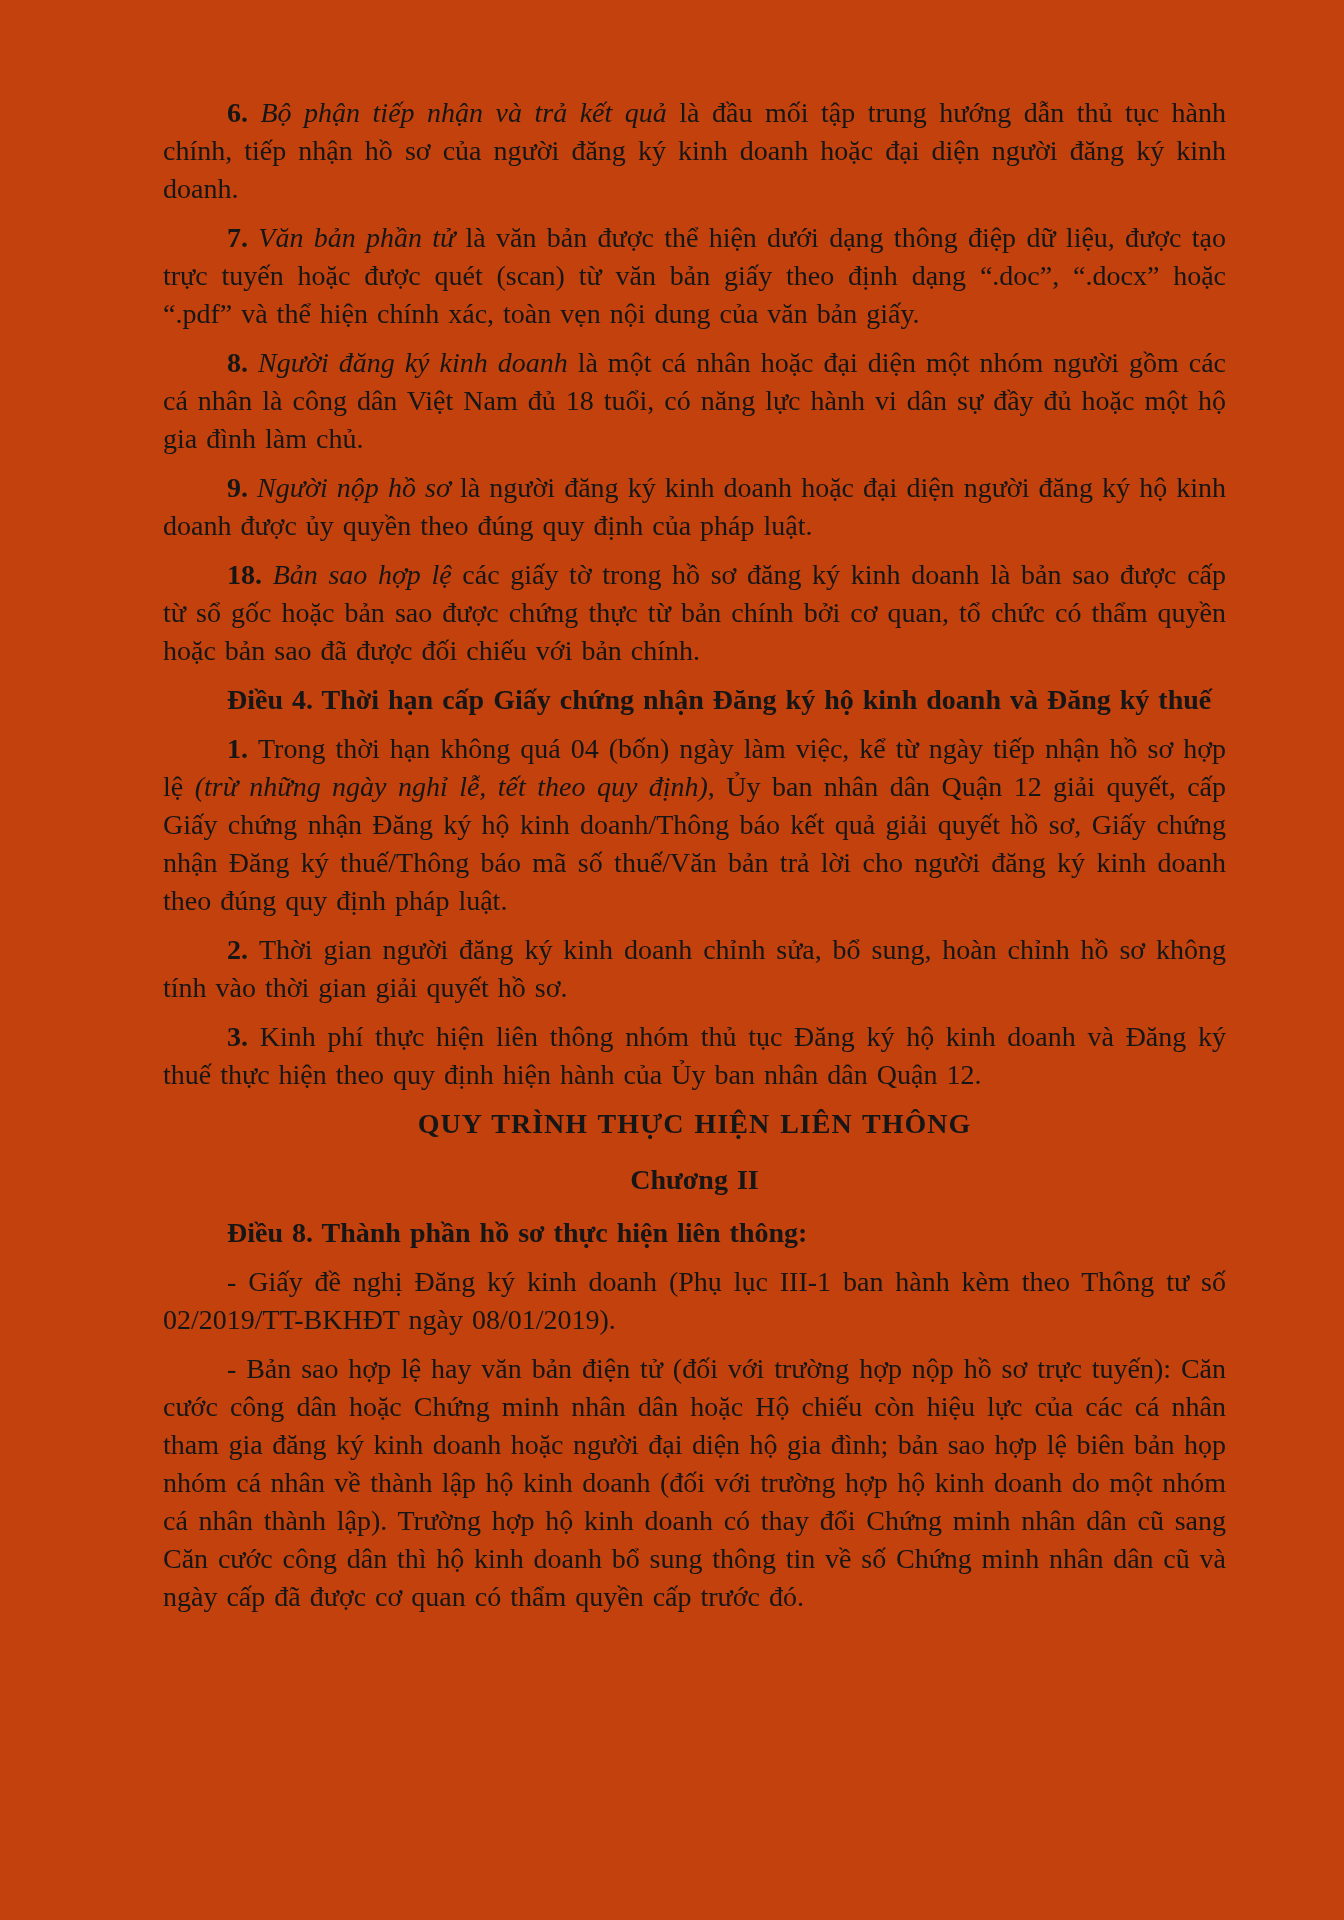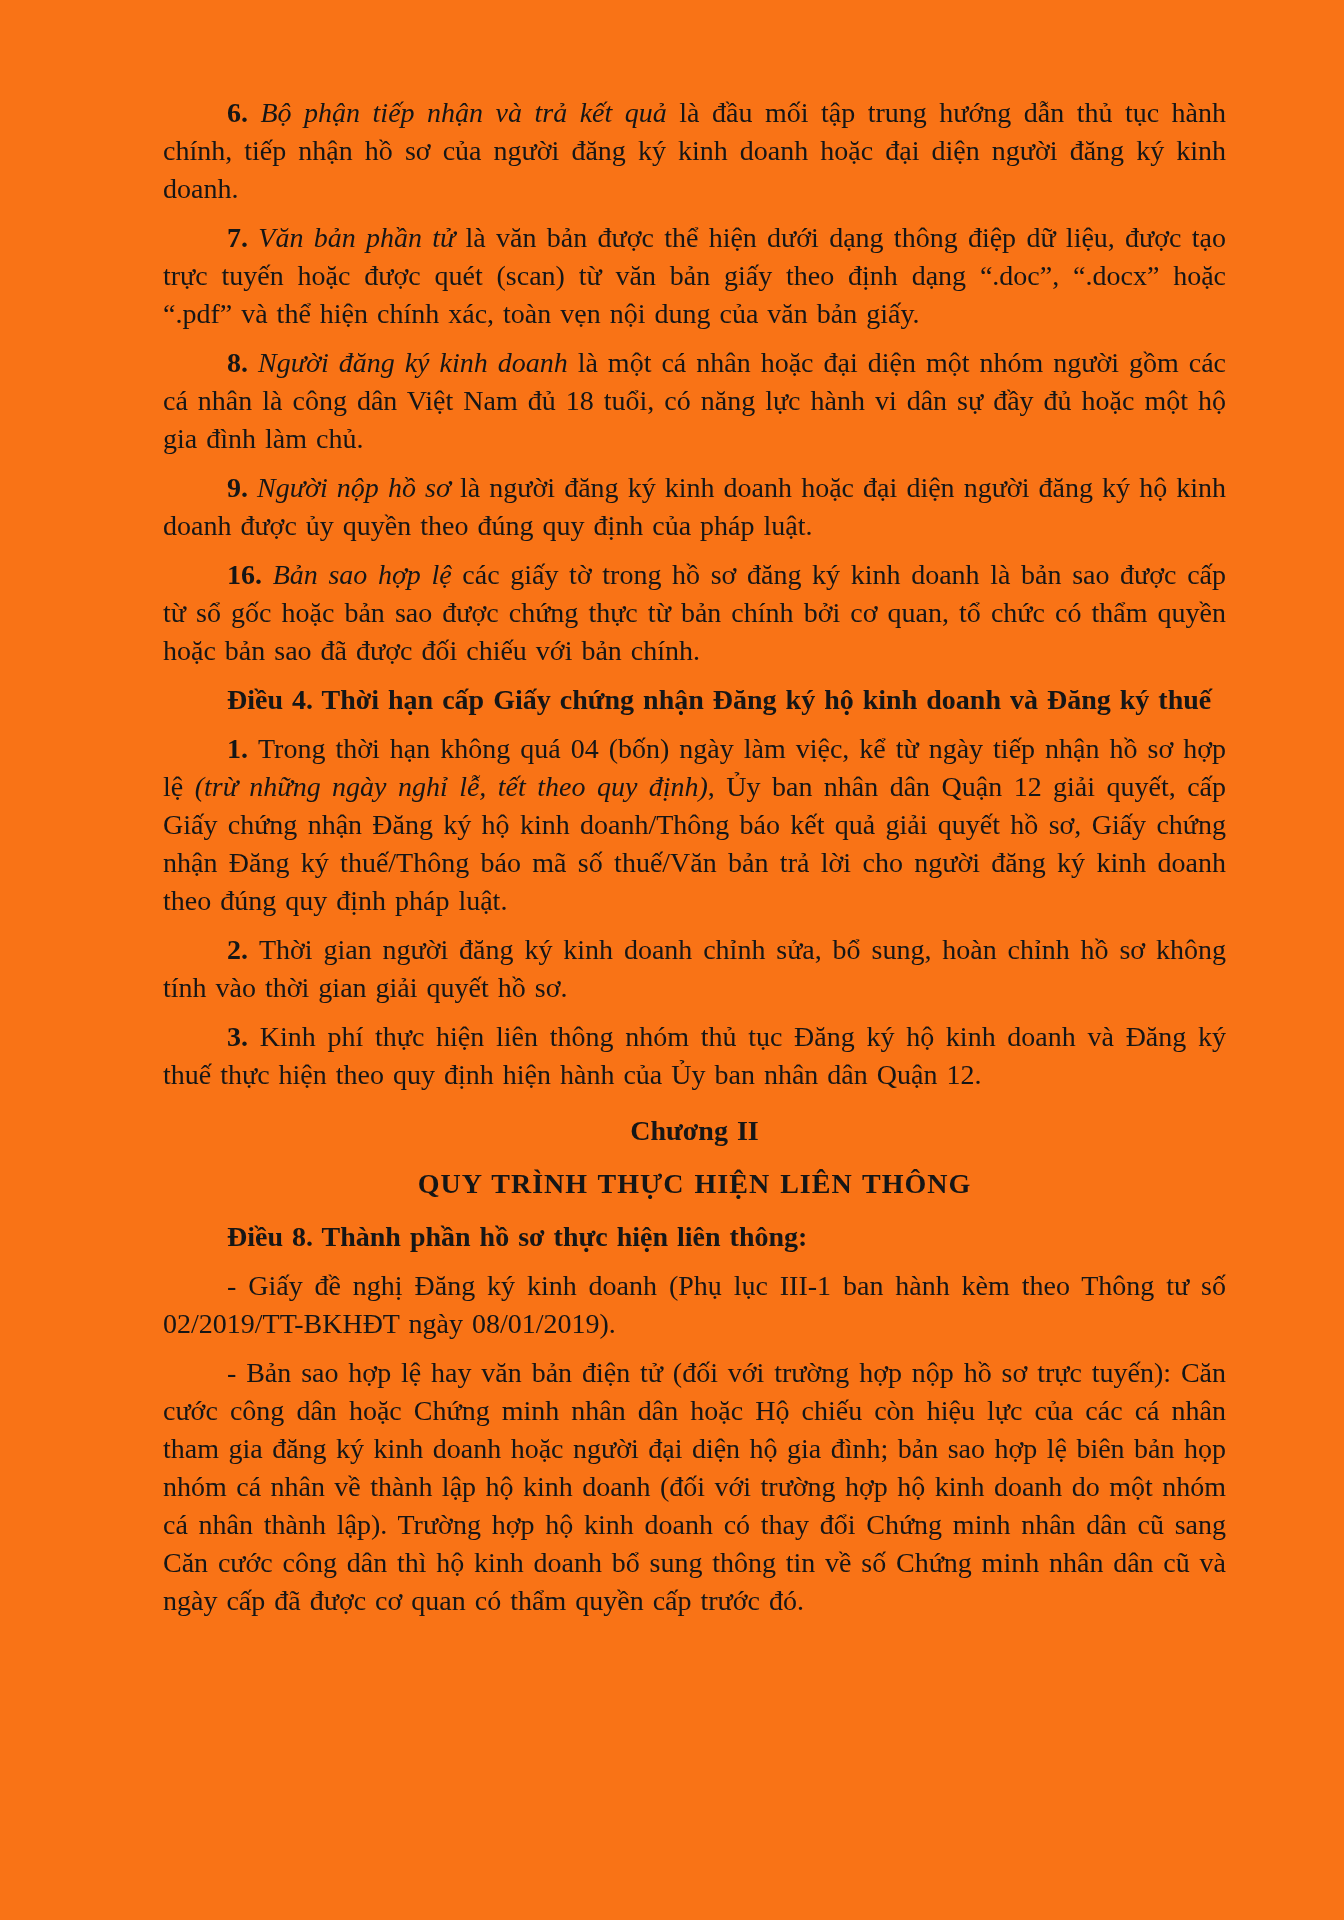--- a/index.html
+++ b/index.html
@@ -4,21 +4,21 @@
 <style>
   html, body {
     margin: 0;
     padding: 0;
     background: #ffffff;
   }
   .page {
     position: relative;
     width: 1344px;
     height: 1920px;
-    background: #f97316;
+    background: #c2410c;
     overflow: hidden;
     font-family: "Liberation Serif", "DejaVu Serif", serif;
     color: #161616;
   }
   .content {
     position: absolute;
     left: 163px;
     top: 94px;
     width: 1063px;
   }
@@ -54,32 +54,32 @@
   <div class="content">
 
     <p class="para"><span class="num">6. </span><span class="term">Bộ phận tiếp nhận và trả kết quả</span><span> là đầu mối tập trung hướng dẫn thủ tục hành chính, tiếp nhận hồ sơ của người đăng ký kinh doanh hoặc đại diện người đăng ký kinh doanh.</span></p>
 
     <p class="para"><span class="num">7. </span><span class="term">Văn bản phần tử</span><span> là văn bản được thể hiện dưới dạng thông điệp dữ liệu, được tạo trực tuyến hoặc được quét (scan) từ văn bản giấy theo định dạng “.doc”, “.docx” hoặc “.pdf” và thể hiện chính xác, toàn vẹn nội dung của văn bản giấy.</span></p>
 
     <p class="para"><span class="num">8. </span><span class="term">Người đăng ký kinh doanh</span><span> là một cá nhân hoặc đại diện một nhóm người gồm các cá nhân là công dân Việt Nam đủ 18 tuổi, có năng lực hành vi dân sự đầy đủ hoặc một hộ gia đình làm chủ.</span></p>
 
     <p class="para"><span class="num">9. </span><span class="term">Người nộp hồ sơ</span><span> là người đăng ký kinh doanh hoặc đại diện người đăng ký hộ kinh doanh được ủy quyền theo đúng quy định của pháp luật.</span></p>
 
-    <p class="para"><span class="num">16. </span><span class="term">Bản sao hợp lệ</span><span> các giấy tờ trong hồ sơ đăng ký kinh doanh là bản sao được cấp từ sổ gốc hoặc bản sao được chứng thực từ bản chính bởi cơ quan, tổ chức có thẩm quyền hoặc bản sao đã được đối chiếu với bản chính.</span></p>
+    <p class="para"><span class="num">18. </span><span class="term">Bản sao hợp lệ</span><span> các giấy tờ trong hồ sơ đăng ký kinh doanh là bản sao được cấp từ sổ gốc hoặc bản sao được chứng thực từ bản chính bởi cơ quan, tổ chức có thẩm quyền hoặc bản sao đã được đối chiếu với bản chính.</span></p>
 
     <p class="para bold">Điều 4. Thời hạn cấp Giấy chứng nhận Đăng ký hộ kinh doanh và Đăng ký thuế</p>
 
     <p class="para"><span class="num">1. </span><span>Trong thời hạn không quá 04 (bốn) ngày làm việc, kể từ ngày tiếp nhận hồ sơ hợp lệ </span><span class="italic">(trừ những ngày nghỉ lễ, tết theo quy định)</span><span>, Ủy ban nhân dân Quận 12 giải quyết, cấp Giấy chứng nhận Đăng ký hộ kinh doanh/Thông báo kết quả giải quyết hồ sơ, Giấy chứng nhận Đăng ký thuế/Thông báo mã số thuế/Văn bản trả lời cho người đăng ký kinh doanh theo đúng quy định pháp luật.</span></p>
 
     <p class="para"><span class="num">2. </span><span>Thời gian người đăng ký kinh doanh chỉnh sửa, bổ sung, hoàn chỉnh hồ sơ không tính vào thời gian giải quyết hồ sơ.</span></p>
 
     <p class="para"><span class="num">3. </span><span>Kinh phí thực hiện liên thông nhóm thủ tục Đăng ký hộ kinh doanh và Đăng ký thuế thực hiện theo quy định hiện hành của Ủy ban nhân dân Quận 12.</span></p>
 
+    <p class="para bold center chapter-title">QUY TRÌNH THỰC HIỆN LIÊN THÔNG</p>
     <p class="para bold center chapter-label">Chương II</p>
-    <p class="para bold center chapter-title">QUY TRÌNH THỰC HIỆN LIÊN THÔNG</p>
 
     <p class="para bold">Điều 8. Thành phần hồ sơ thực hiện liên thông:</p>
 
     <p class="para">- Giấy đề nghị Đăng ký kinh doanh (Phụ lục III-1 ban hành kèm theo Thông tư số 02/2019/TT-BKHĐT ngày 08/01/2019).</p>
     <p class="para">- Bản sao hợp lệ hay văn bản điện tử (đối với trường hợp nộp hồ sơ trực tuyến): Căn cước công dân hoặc Chứng minh nhân dân hoặc Hộ chiếu còn hiệu lực của các cá nhân tham gia đăng ký kinh doanh hoặc người đại diện hộ gia đình; bản sao hợp lệ biên bản họp nhóm cá nhân về thành lập hộ kinh doanh (đối với trường hợp hộ kinh doanh do một nhóm cá nhân thành lập). Trường hợp hộ kinh doanh có thay đổi Chứng minh nhân dân cũ sang Căn cước công dân thì hộ kinh doanh bổ sung thông tin về số Chứng minh nhân dân cũ và ngày cấp đã được cơ quan có thẩm quyền cấp trước đó.</p>
 
   </div>
 </div>
 
 </body></html>

